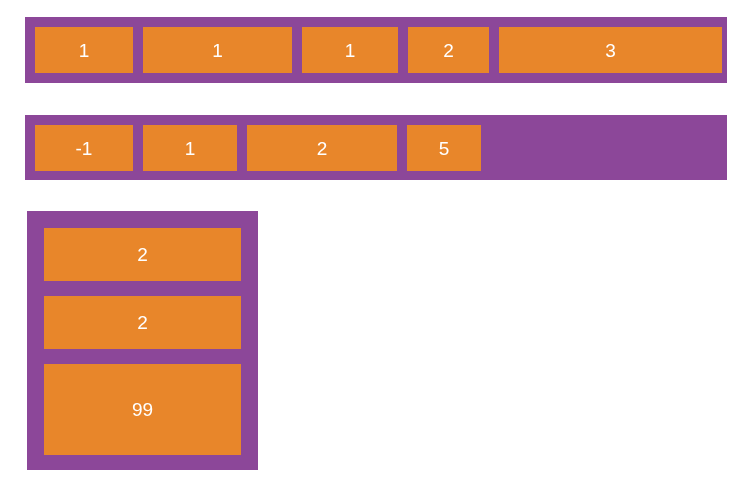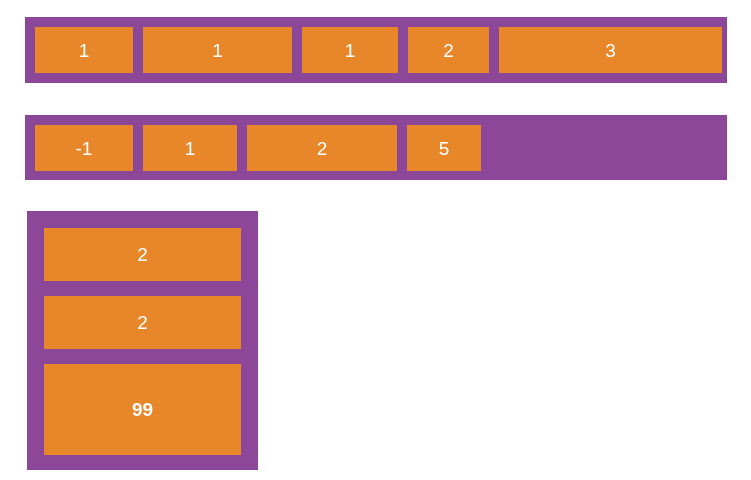--- a/index.html
+++ b/index.html
@@ -85,21 +85,20 @@
   .row-container .flex-item:last-child {
     margin-right: 0;
   }
 
   .column-container .flex-item {
     margin-bottom: 15px;
     width: 100%;
   }
   .column-container .flex-item:last-child {
     margin-bottom: 0;
-    font-weight: bold;
   }
 
   
   #r1-item-0 { width: 98px; }
   #r1-item-1 { width: 149px; }
   #r1-item-2 { width: 96px; }
   #r1-item-3 { width: 81px; }
   #r1-item-4 { width: 223px; }
 
   

